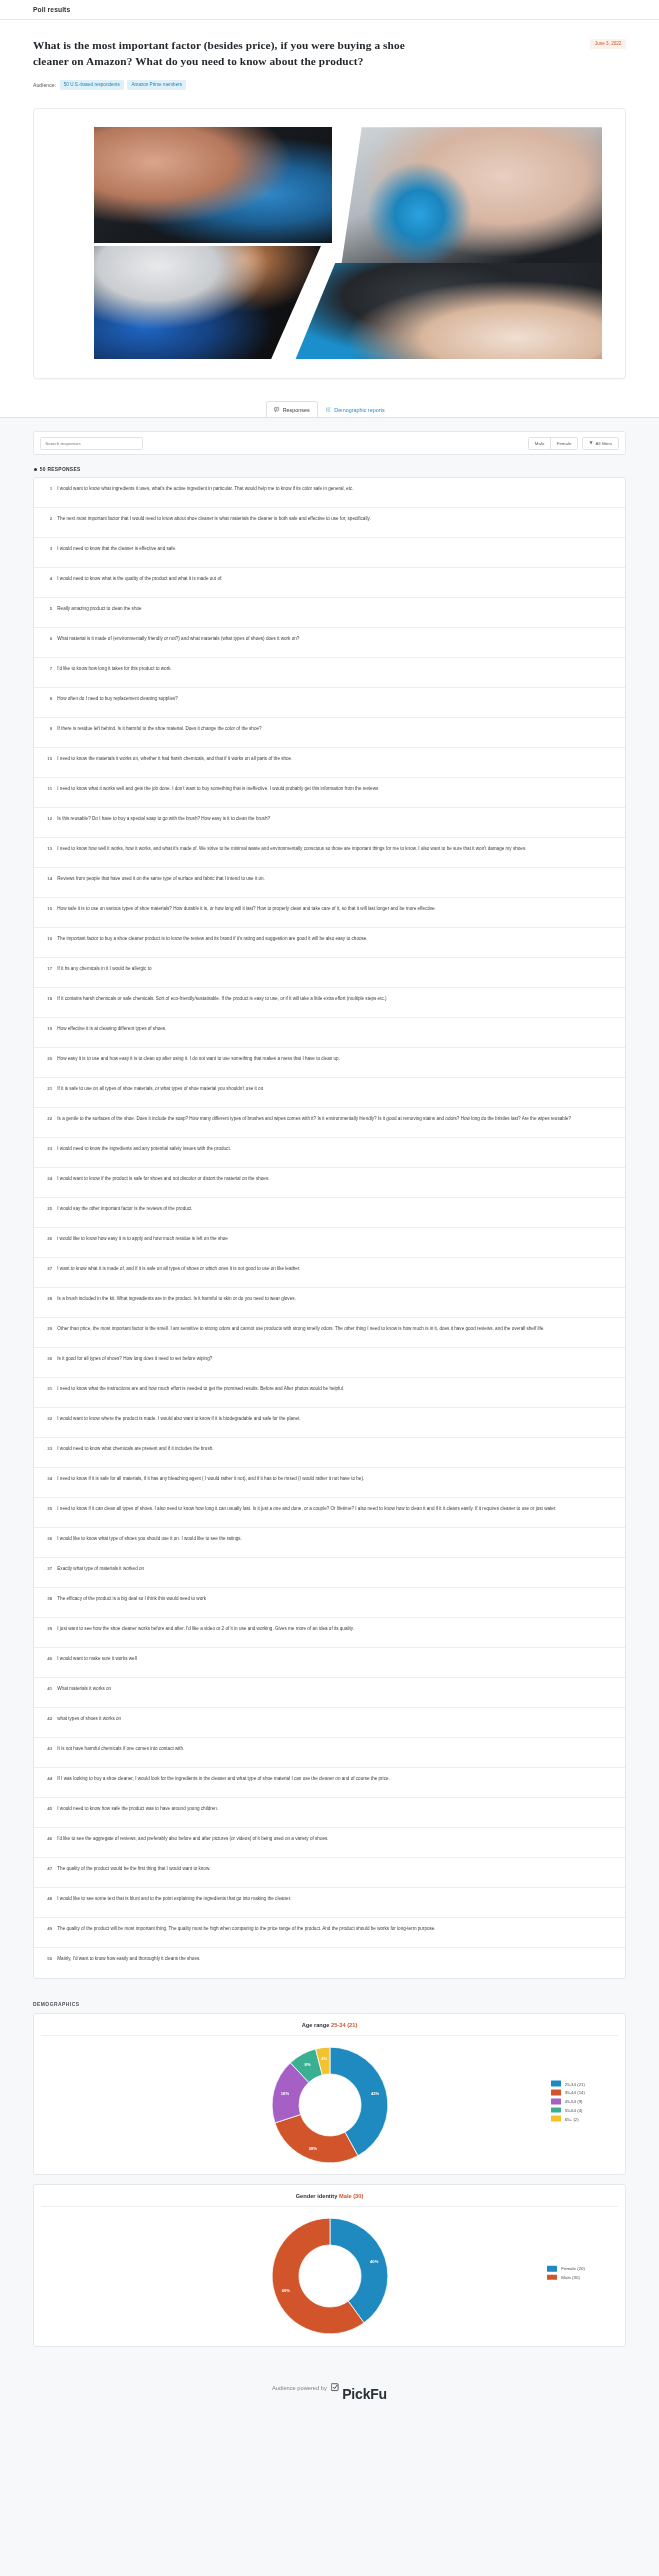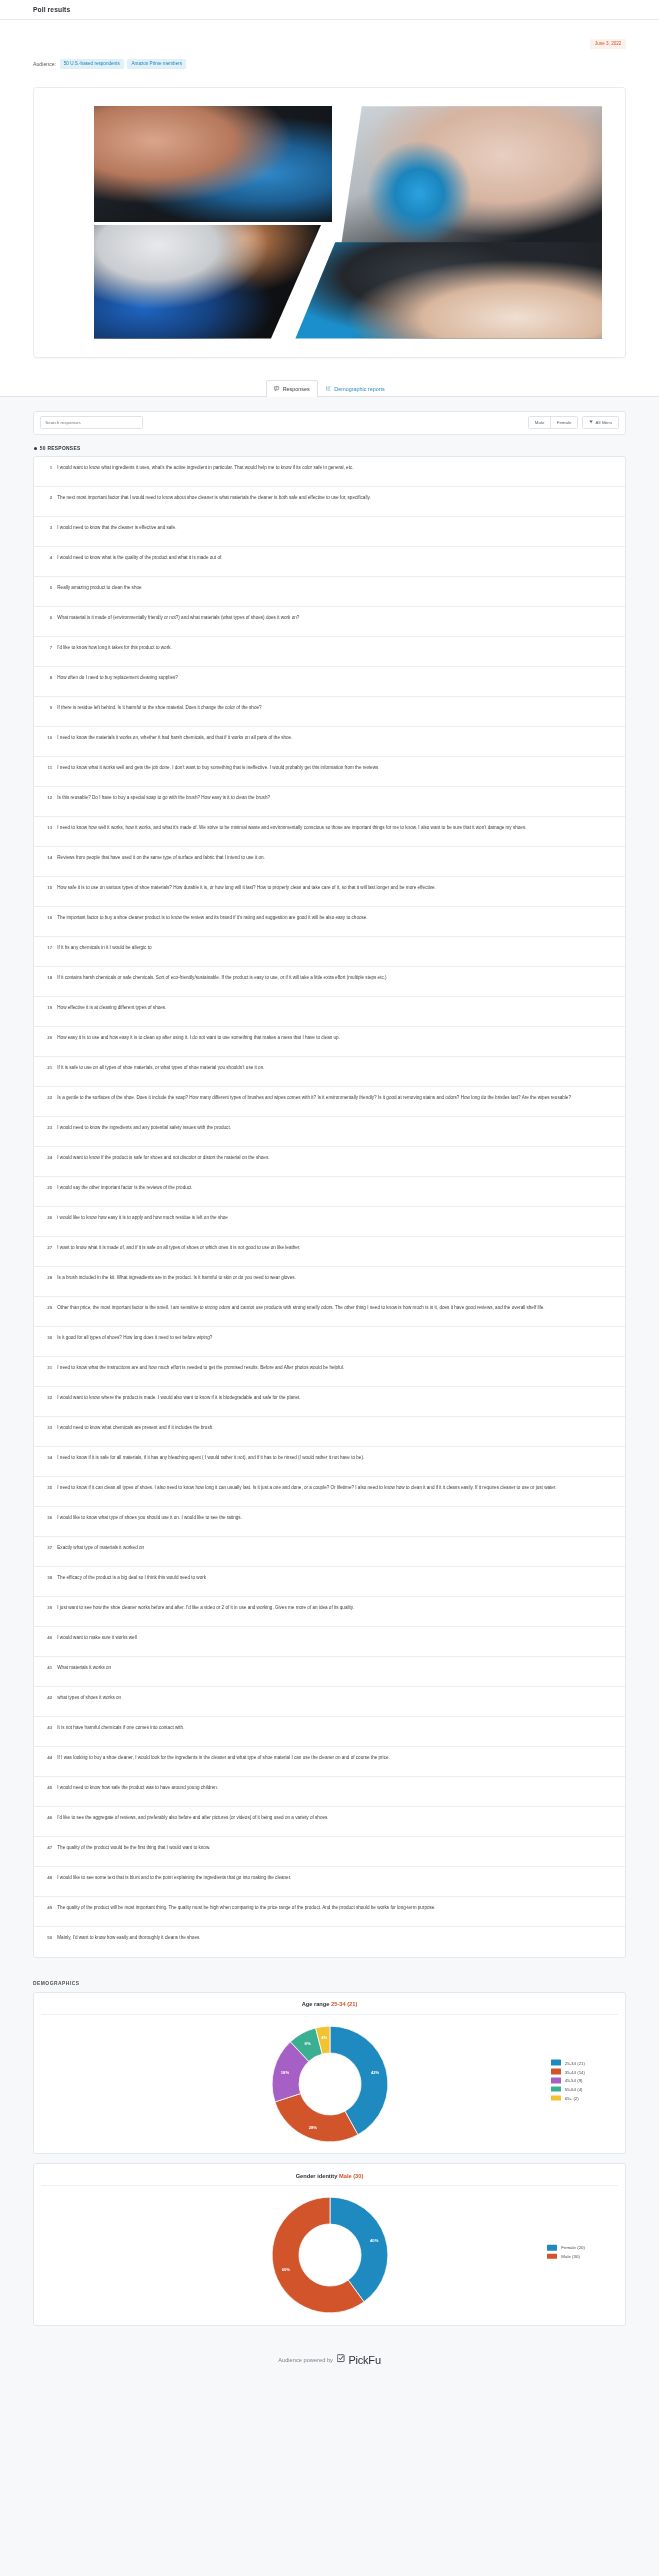--- a/index.html
+++ b/index.html
@@ -219,31 +219,32 @@
   .legend-item { display:flex; align-items:center; gap:4.1px; margin:3.1px 0; }
   .legend-sw { width:9.8px; height:5.7px; border-radius:0.5px; flex-shrink:0; }
   .legend-text { font-size:4.4px; color:#4a4f55; white-space:nowrap; }
 
   .footer {
     display:flex; align-items:center; justify-content:center; gap:4.6px;
     padding: 13.4px 0 17.5px 0;
   }
   .footer-text { font-size:5.7px; color:#7c828a; }
   .footer-logo { display:flex; align-items:center; gap:2.1px; }
-  .footer-logo-name { font-size:11px; font-weight:400; color:#2d3238; letter-spacing:-0.2px; }
+  .footer-logo-name { font-size:14px; font-weight:700; color:#2d3238; letter-spacing:-0.2px;margin-top:12px; }
 </style>
 </head>
 <body>
 
 <div class="topbar">
   <span class="topbar-title">Poll results</span>
 </div>
 
 <div class="hero">
   <div class="hero-row">
+    <div class="hero-q">What is the most important factor (besides price), if you were buying a shoe cleaner on Amazon? What do you need to know about the product?</div>
     <div class="date-badge">June 3, 2022</div>
   </div>
   <div class="audience-row">
     <span class="audience-label">Audience:</span>
     <span class="aud-chip">50 U.S.-based respondents</span>
     <span class="aud-chip">Amazon Prime members</span>
   </div>
 </div>
 
 <div class="collage-wrap">

